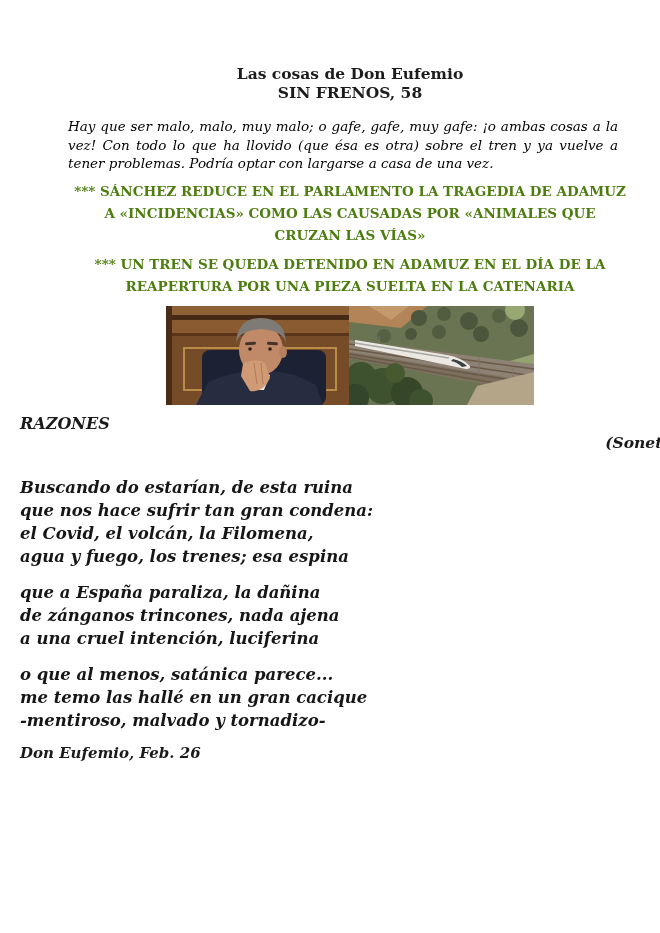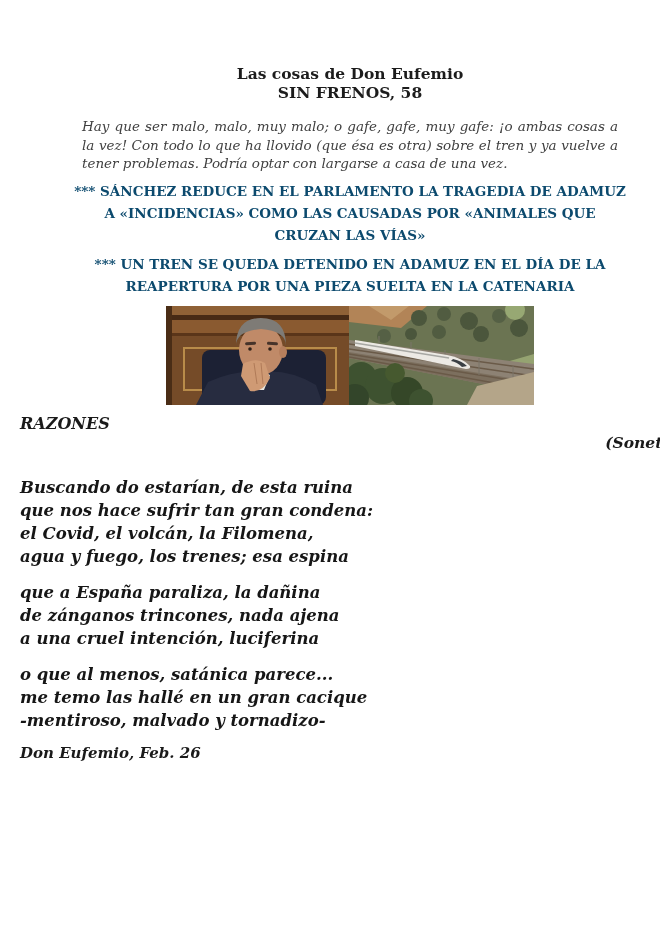--- a/index.html
+++ b/index.html
@@ -15,34 +15,34 @@
   }
   .title-block{
     padding-top:64px;
     text-align:center;
     font-weight:bold;
     font-size:15.5px;
     line-height:19px;
     color:#1c1c1c;
   }
   .intro{
-    margin:15px 62px 0 62px;
+    margin:15px 62px 0 48px;
     font-style:italic;
     font-size:13.5px;
     line-height:18.5px;
     text-align:justify;
-    color:#404040;
+    color:#000000;
   }
   .headline{
     margin:7px 50px 0 50px;
     text-align:center;
     font-weight:bold;
     font-size:13.5px;
     line-height:22px;
-    color:#0c4a6e;
+    color:#4d7c0f;
   }
   .headline.second{margin-left:62px;margin-right:62px;}
   .photos{
     margin-top:9px;
     display:flex;
     justify-content:center;
     align-items:flex-start;
   }
   .photos svg{display:block;}
   .poem-title{

